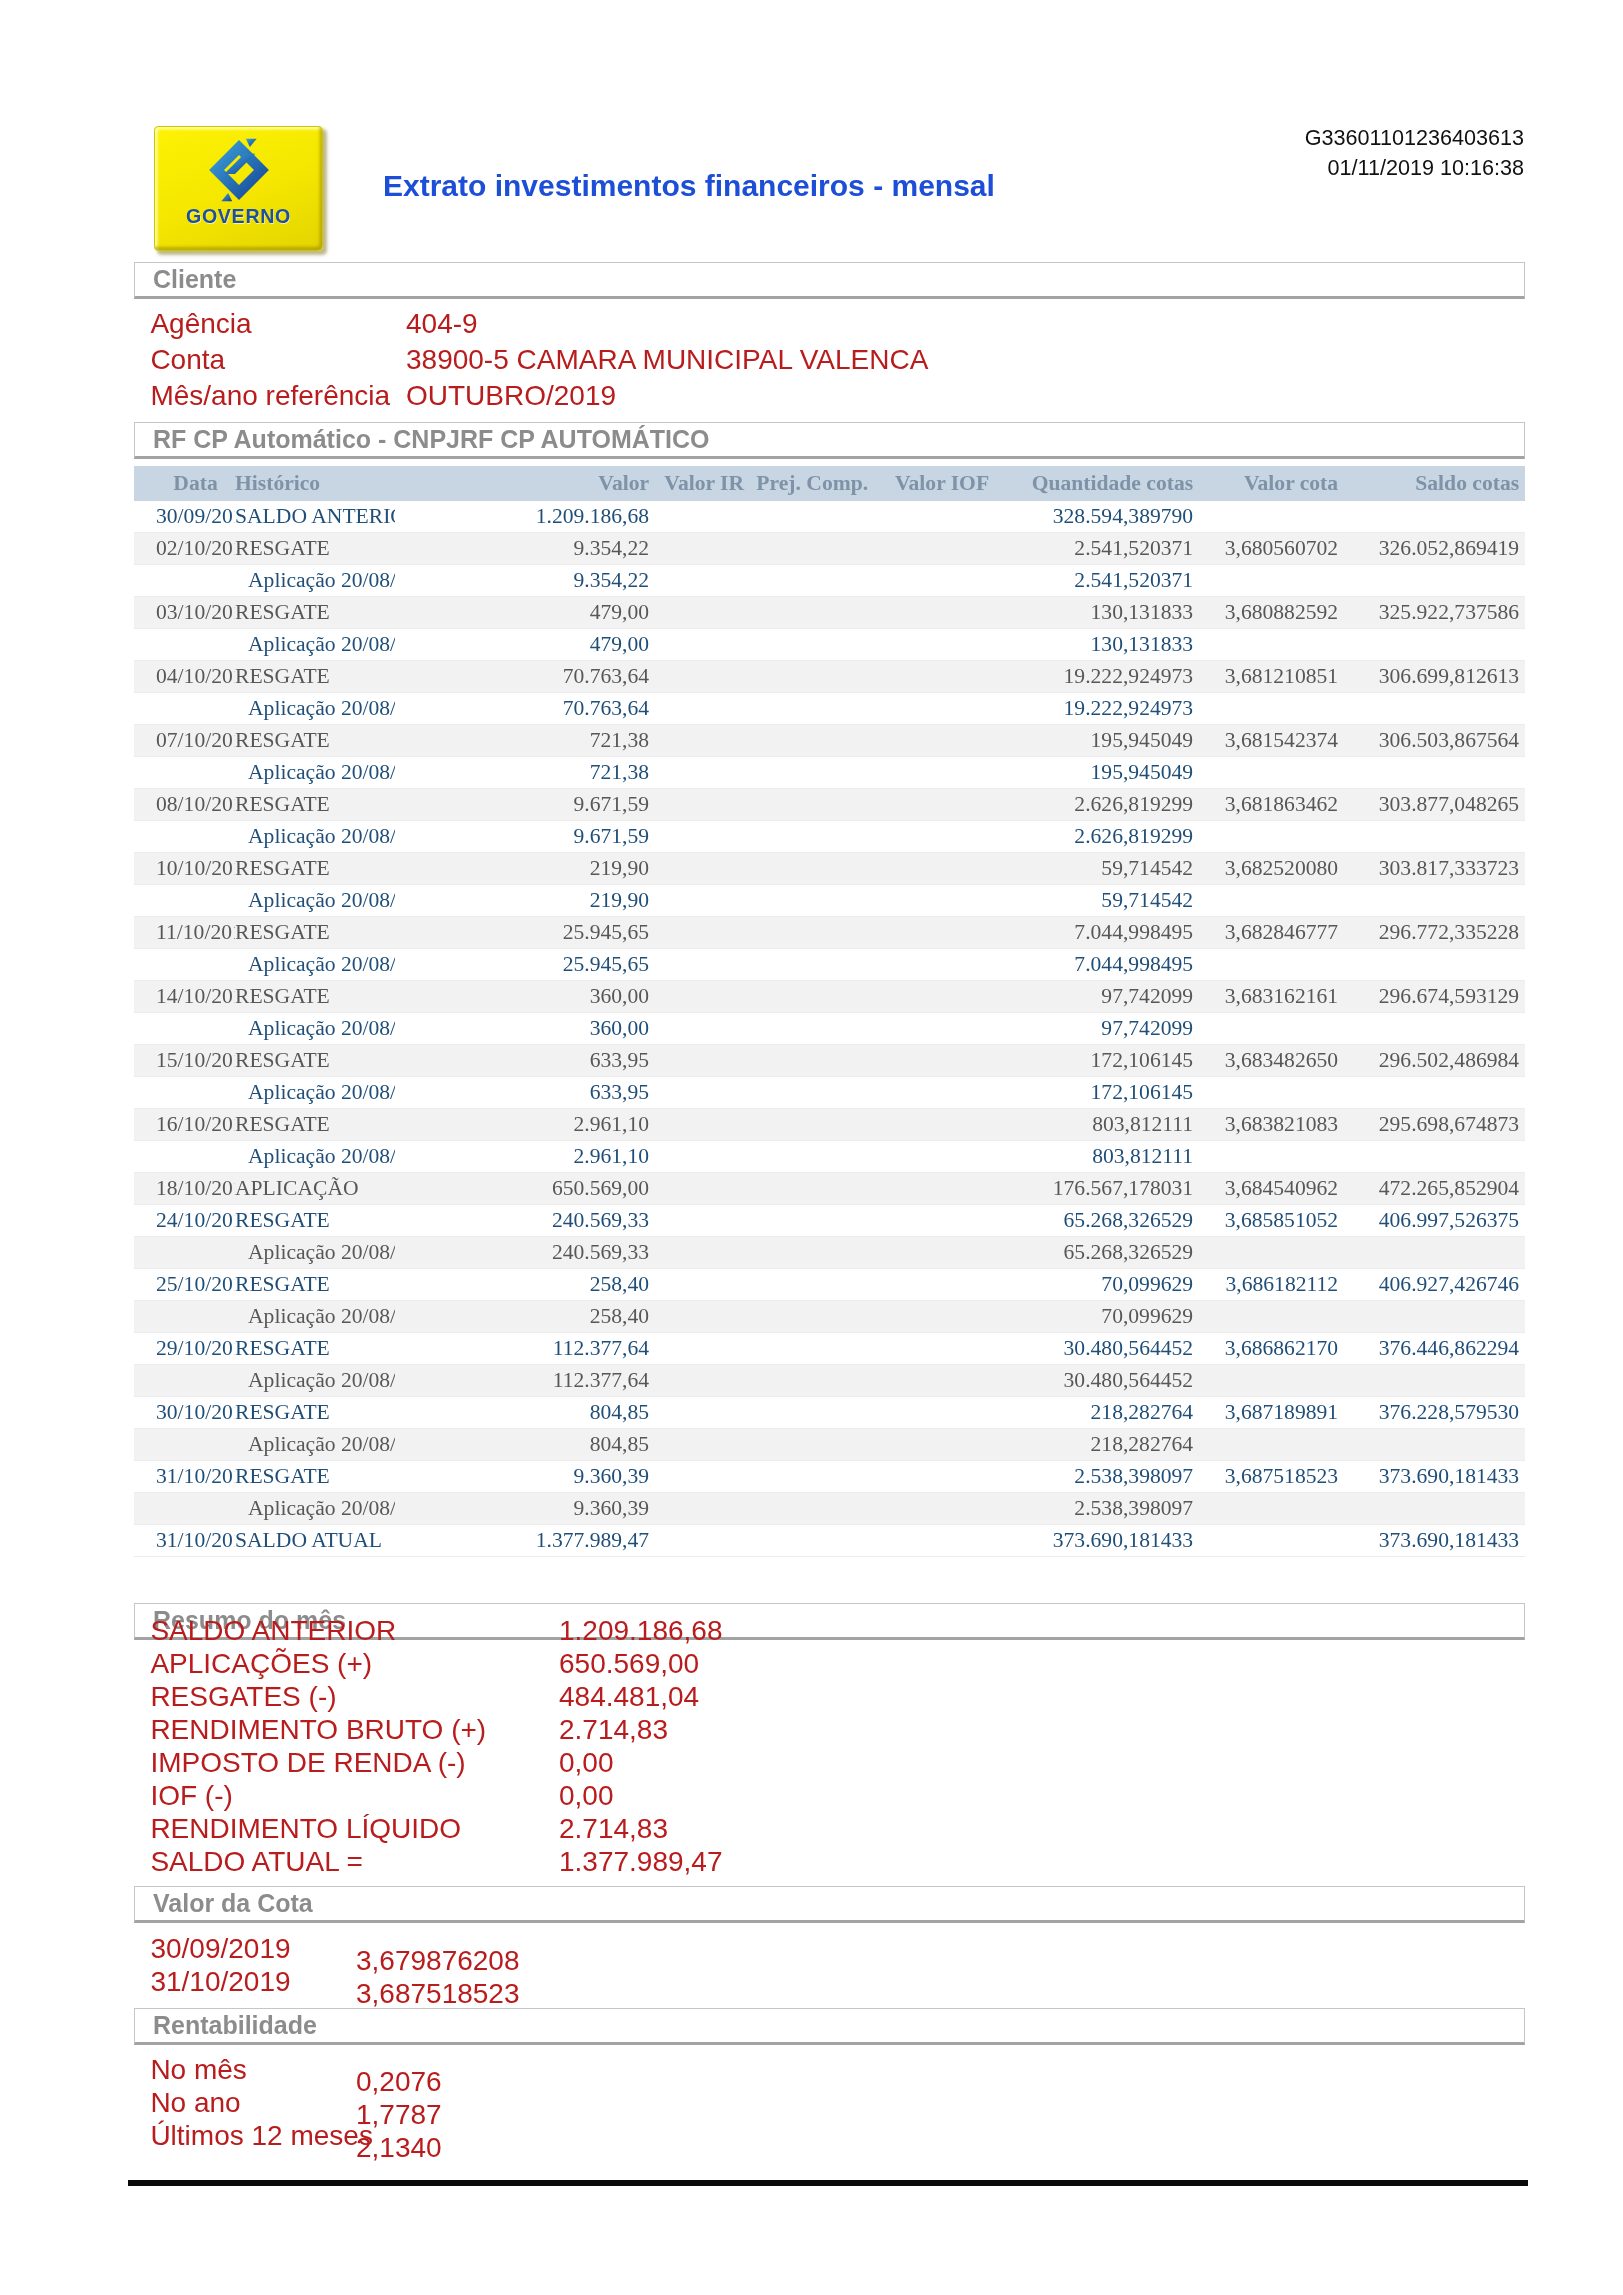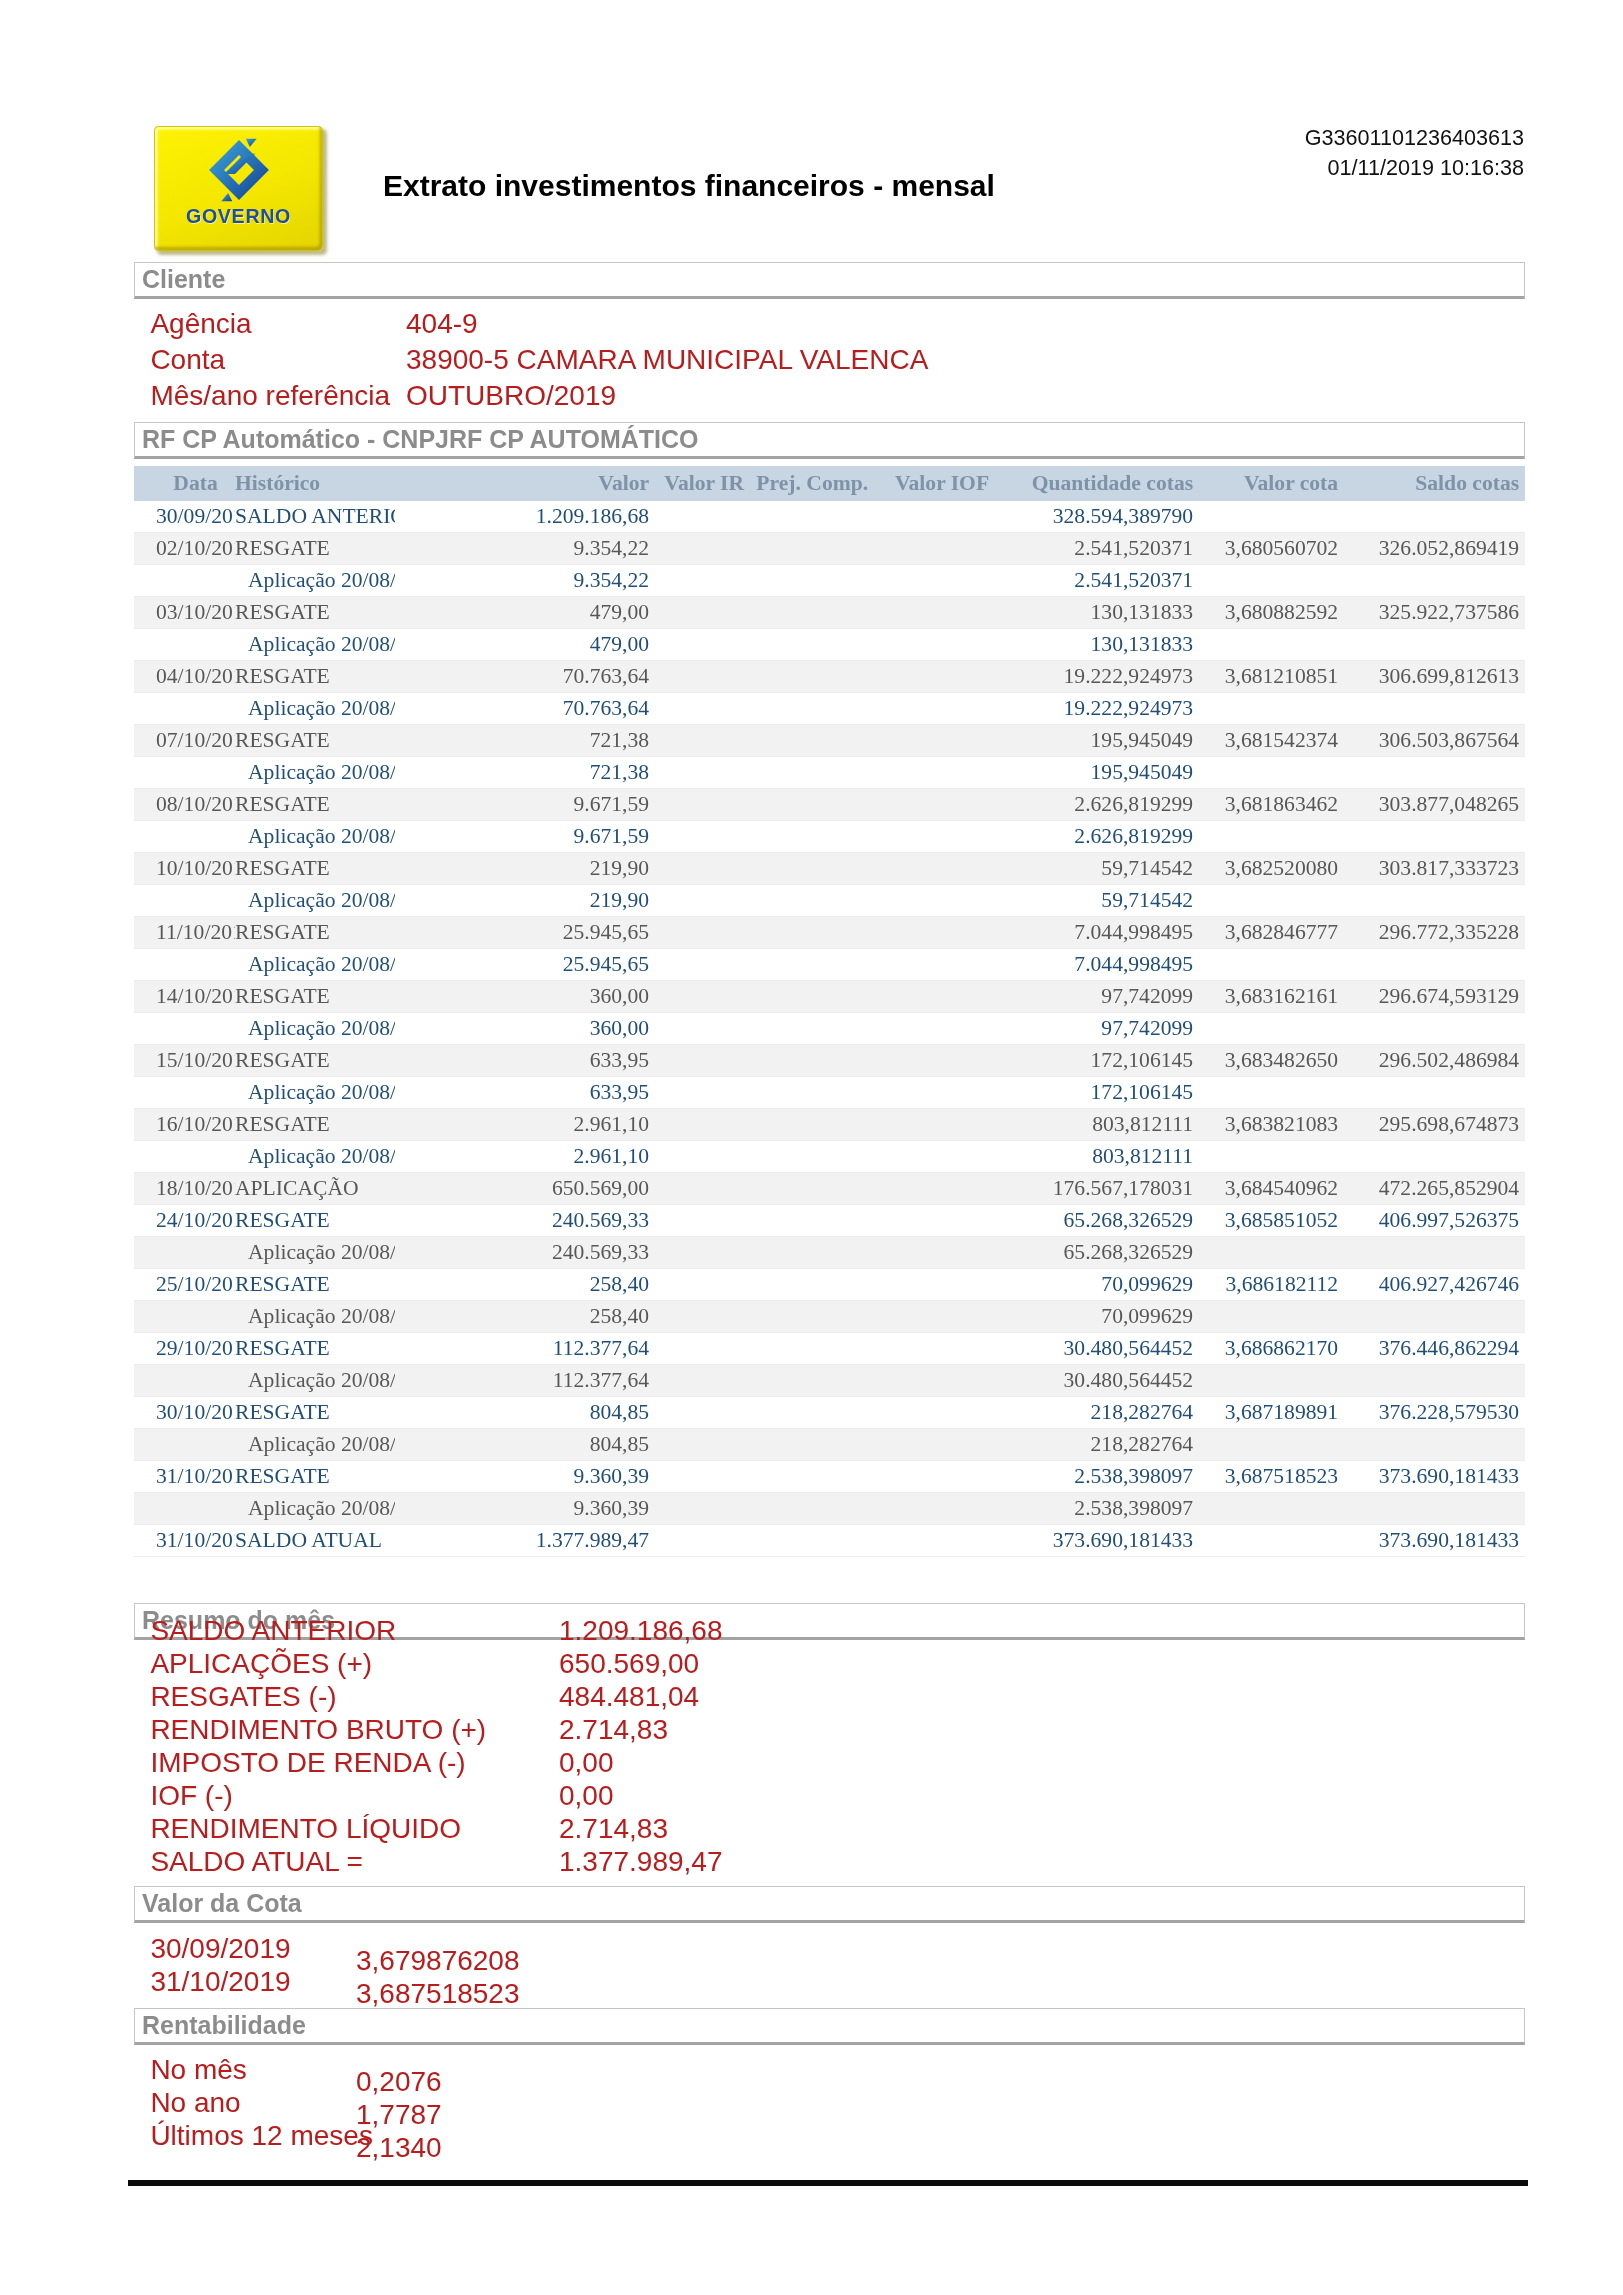--- a/index.html
+++ b/index.html
@@ -11,28 +11,28 @@
         background:linear-gradient(160deg,#fdf304 0%,#f4e600 55%,#e3d400 100%);
         border-radius:4.6px;border:1.3px solid #cfc400;
         box-shadow:3.3px 3.9px 3.3px rgba(110,100,0,.45),
                    inset -2.6px -3.3px 2.6px rgba(140,120,0,.45),
                    inset 2.6px 2.6px 2.6px rgba(255,255,170,.9);
         display:flex;flex-direction:column;align-items:center;justify-content:flex-start;}
   .logo svg{margin-top:9.2px;width:68px;height:68px;}
   .logo-text{margin-top:1.3px;font-size:19.6px;font-weight:900;color:#1d4f9e;
              letter-spacing:0.7px;text-shadow:0.7px 0.7px 0 rgba(255,255,255,.6);text-align:right;}
   .title{position:absolute;left:383px;top:169px;margin:0;font-size:30px;font-weight:bold;
-         color:#000000;}
+         color:#1d4ed8;}
   .doc-code{position:absolute;right:99px;top:123px;text-align:right;
             font-size:21.6px;color:#111;line-height:30px;}
 
   
   .sec-box{position:absolute;left:134px;width:1391px;height:37px;box-sizing:border-box;
            border:1.3px solid #c6c6c6;border-bottom:3.3px solid #a3a3a3;
-           display:flex;align-items:center;padding-left:7px;}
+           display:flex;align-items:center;padding-left:18px;}
   .sec-box .sec-title{font-size:25px;font-weight:bold;color:#8c8c8c;}
 
   
   .kv-list{position:absolute;left:134px;width:1391px;}
   .kv-row{position:relative;height:36px;display:flex;align-items:center;font-size:28px;color:#b91c1c;}
   .kv-row .kv-label{position:absolute;left:16.4px;}
   .cliente-list .kv-value{position:absolute;left:272px;}
   .resumo-list .kv-row{height:33px;}
   .resumo-list .kv-value{position:absolute;left:425px;}
   .cota-list .kv-row,.rent-list .kv-row{height:33px;}

